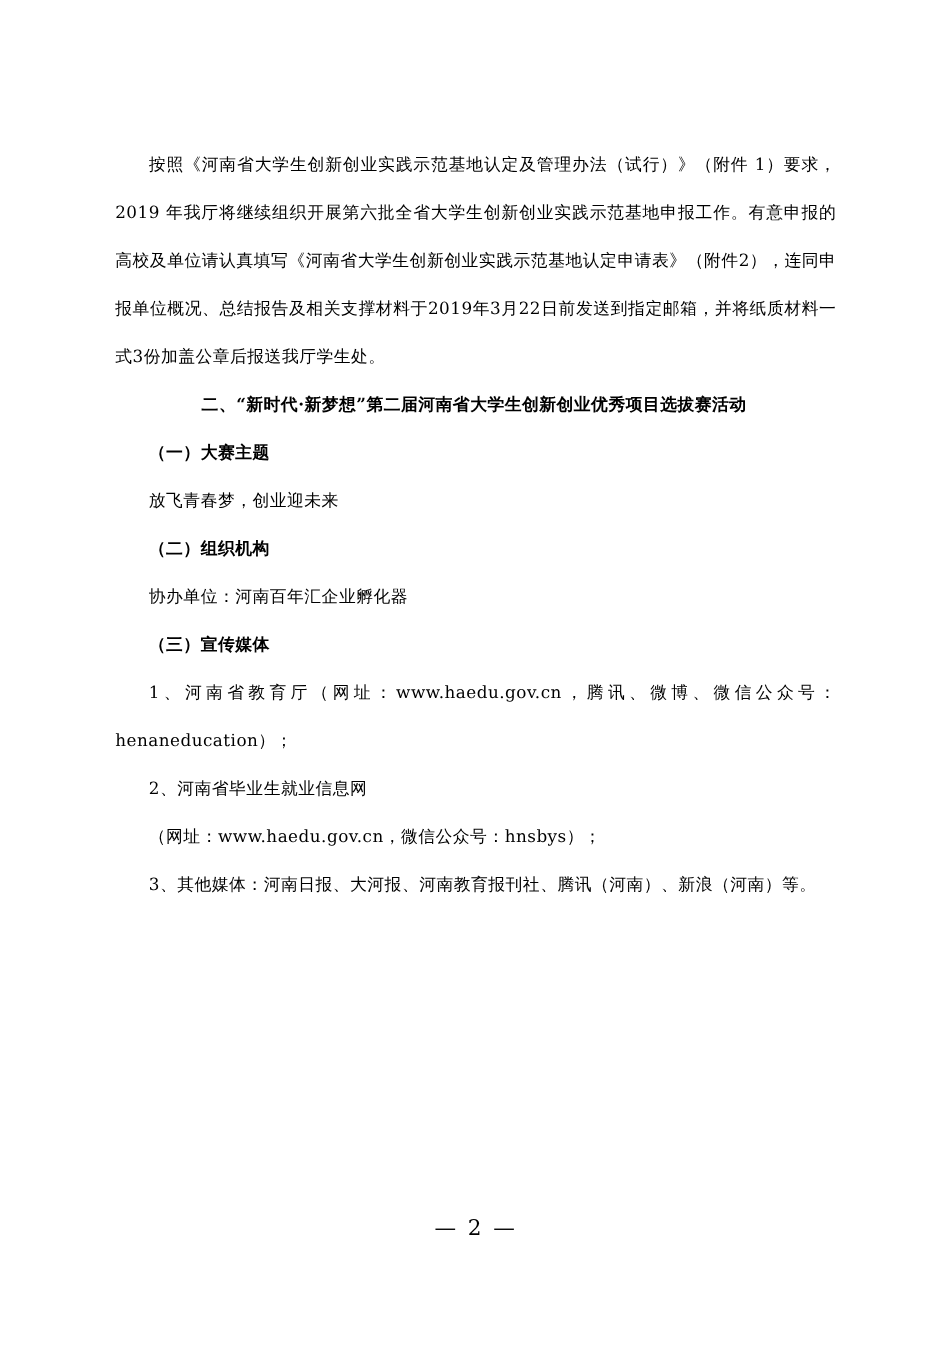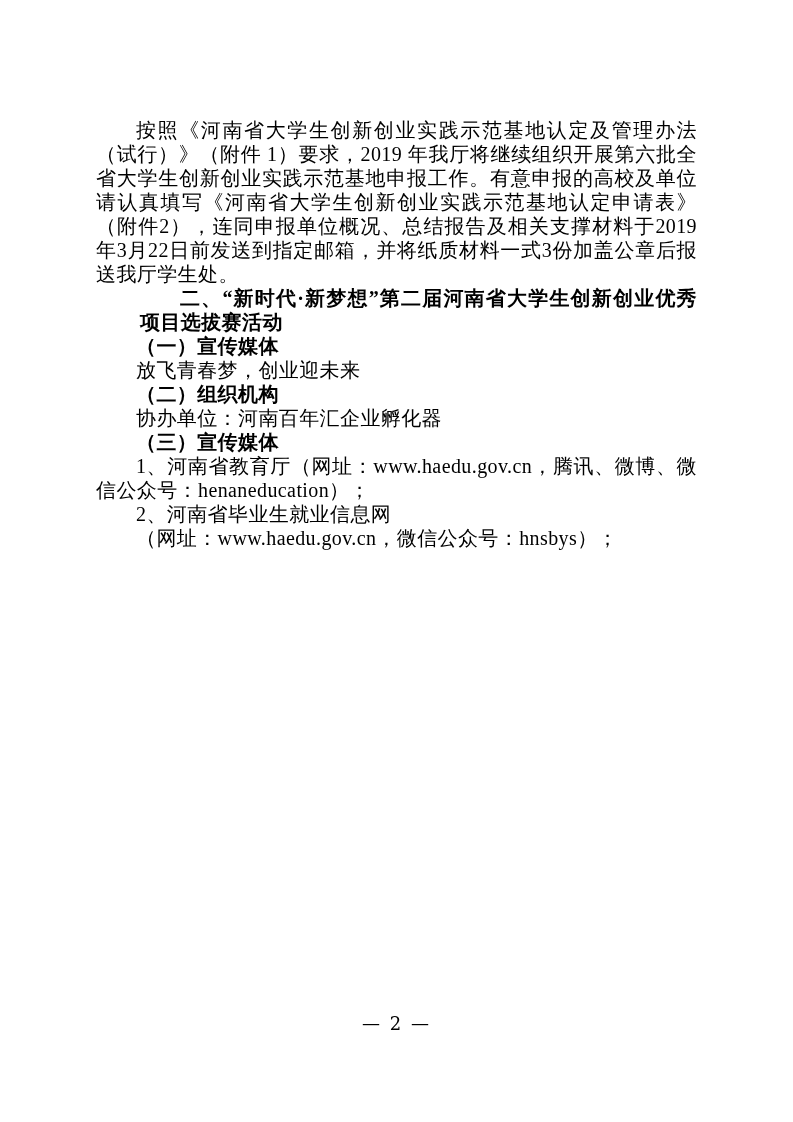--- a/index.html
+++ b/index.html
@@ -16,25 +16,24 @@
     overflow: hidden;
   }
   .page {
     width: 793px;
     height: 1122px;
     box-sizing: border-box;
     padding: 118px 96px 0 96px;
     position: relative;
   }
   .doc-body {
-    font-size: 20px;
-    line-height: 24px;
+    font-size: 14px;
+    line-height: 40px;
     text-align: justify;
     text-justify: inter-ideograph;
-    font-family: Liberation Serif, serif;
   }
   p {
     margin: 0;
     padding: 0;
   }
   .para {
     text-indent: 2em;
     letter-spacing: 0.4px;
   }
   .heading {
@@ -67,35 +66,36 @@
 </head>
 <body>
 
 <div class="page">
   <div class="doc-body">
 
     <p class="para">按照《河南省大学生创新创业实践示范基地认定及管理办法（试行）》（附件 1）要求，2019 年我厅将继续组织开展第六批全省大学生创新创业实践示范基地申报工作。有意申报的高校及单位请认真填写《河南省大学生创新创业实践示范基地认定申请表》（附件2），连同申报单位概况、总结报告及相关支撑材料于2019年3月22日前发送到指定邮箱，并将纸质材料一式3份加盖公章后报送我厅学生处。</p>
 
     <p class="heading">二、“新时代·新梦想”第二届河南省大学生创新创业优秀项目选拔赛活动</p>
 
-    <p class="sub-heading">（一）宣传媒体</p>
+    <p class="sub-heading">（一）大赛主题</p>
 
     <p class="indent-line">放飞青春梦，创业迎未来</p>
 
     <p class="sub-heading">（二）组织机构</p>
 
 
 
     <p class="indent-line">协办单位：河南百年汇企业孵化器</p>
 
     <p class="sub-heading">（三）宣传媒体</p>
 
     <p class="para">1、河南省教育厅（网址：www.haedu.gov.cn，腾讯、微博、微信公众号：henaneducation）；</p>
 
     <p class="para">2、河南省毕业生就业信息网</p>
 
     <p class="para">（网址：www.haedu.gov.cn，微信公众号：hnsbys）；</p>
 
+    <p class="para">3、其他媒体：河南日报、大河报、河南教育报刊社、腾讯（河南）、新浪（河南）等。</p>
 
   </div>
 
   <div class="page-number">— 2 —</div>
 </div>
 
 </body></html>

